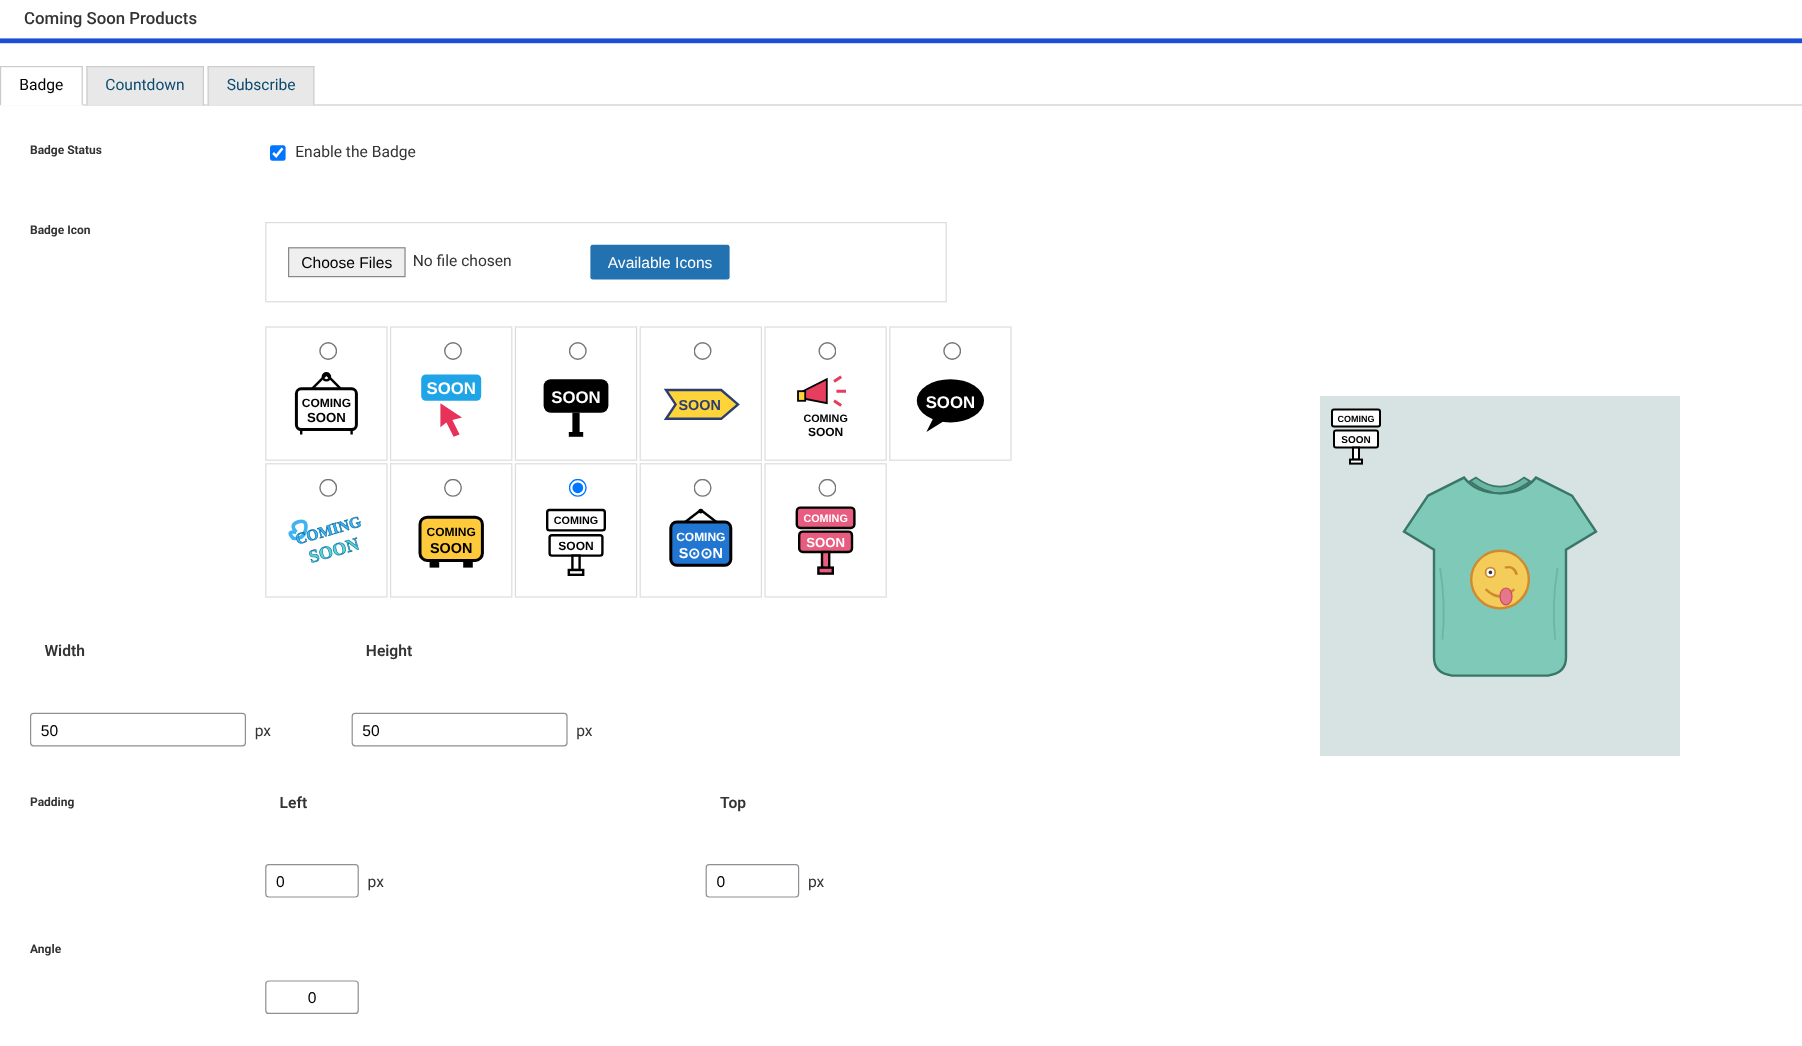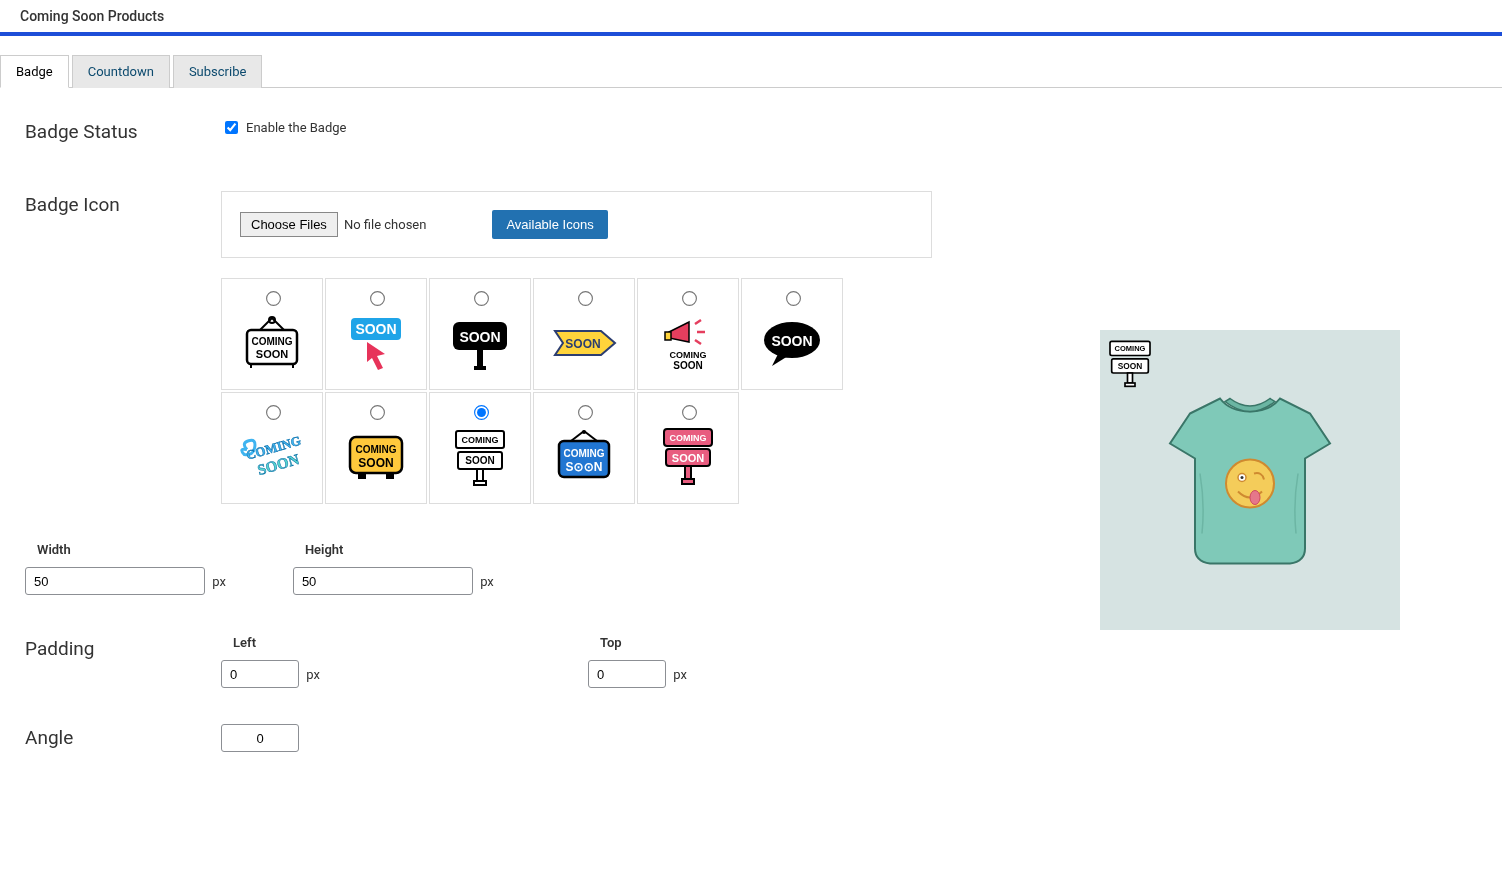--- a/index.html
+++ b/index.html
@@ -40,36 +40,36 @@
   }
   .content {
     padding: 30px 25px;
   }
   .form-row {
     display: flex;
     margin-bottom: 40px;
   }
   .form-label {
     width: 196px;
-    font-weight: 400;
-    font-size: 19px;
+    font-weight: 700;
+    font-size: 10px;
     padding-top: 2px;
   }
   .form-value {
     flex: 1;
   }
   .checkbox-row {
     display: flex;
     align-items: center;
   }
   .checkbox-row input { margin-right: 8px; }
   .file-box {
     border: 1px solid #ddd;
     padding: 18px 18px;
-    width: 711px;
+    width: 568px;
     margin-bottom: 20px;
     display: flex;
     align-items: center;
   }
   .choose-btn {
     border: 1px solid #888;
     background: #efefef;
     padding: 4px 10px;
     font-size: 13px;
     cursor: pointer;
@@ -119,20 +119,21 @@
     font-size: 13px;
     margin-bottom: 10px;
     margin-left: 12px;
   }
   .num-input {
     border: 1px solid #8c8f94;
     border-radius: 3px;
     padding: 4px 8px;
     font-size: 13px;
     height: 28px;
+    margin-top: 33px;
   }
   .num-input.w1 { width: 180px; }
   .num-input.w2 { width: 78px; }
   .unit { margin-left: 4px; font-size: 13px; text-align: center; }
   .preview {
     position: absolute;
     top: 330px;
     left: 1100px;
     width: 300px;
     height: 300px;

